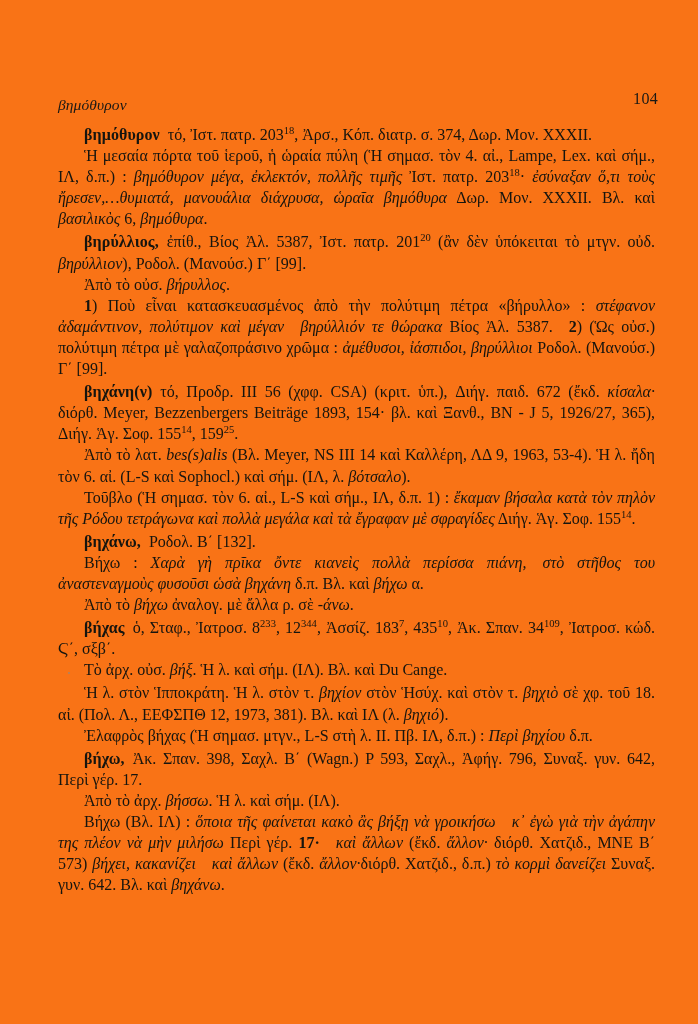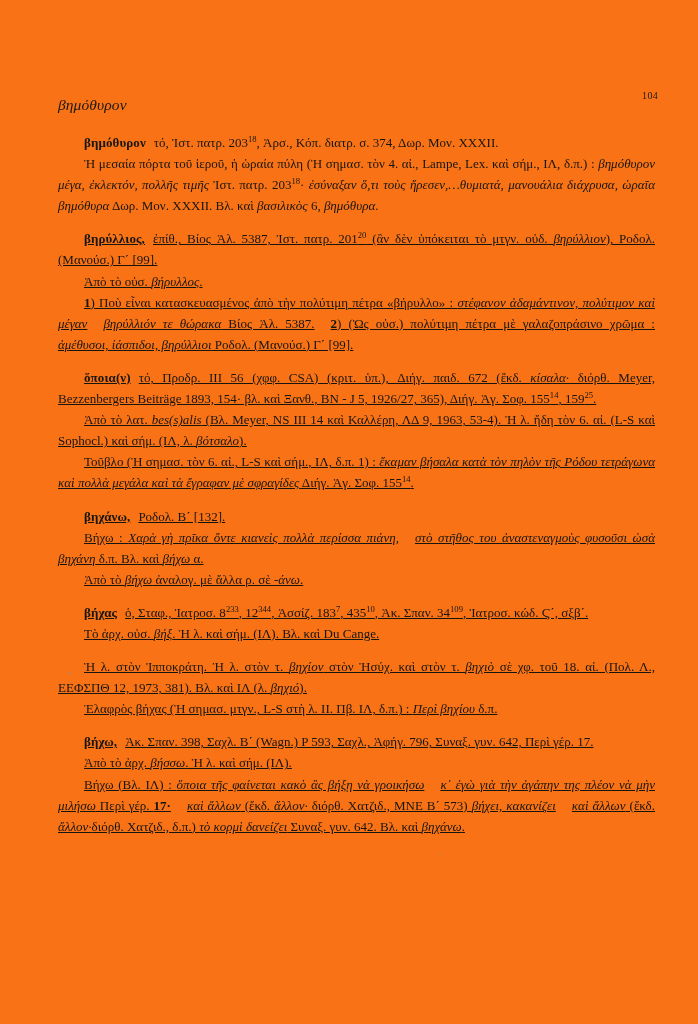--- a/index.html
+++ b/index.html
@@ -37,45 +37,44 @@
     top: 0;
     font-style: italic;
     font-size: 15.5px;
     letter-spacing: 0.1px;
     color: #1a1915;
   }
   .runhead-pageno {
     position: absolute;
     right: 0;
     top: -6px;
-    font-size: 10px;
+    font-size: 16px;
     color: #1a1915;
     letter-spacing: 0.3px;
   }
 
   
   .textblock {
     position: absolute;
     left: 58px;
-    top: 132px;
+    top: 124px;
     width: 597px;
-    font-size: 13px;
+    font-size: 16px;
     line-height: 21.1px;
     text-align: justify;
     text-justify: inter-word;
     color: #16150f;
   }
 
   .entry {
     margin: 0 0 0 0;
   }
   
   .entry + .entry {
-    margin-top: 12px;
-    text-decoration: underline;
+    margin-top: 2px;
   }
 
   p.para {
     margin: 0;
     text-indent: 26px;
     text-align: justify;
   }
   
   p.para {
     text-align-last: left;
@@ -140,21 +139,21 @@
       <p class="para"><span class="rom">Ἡ μεσαία πόρτα τοῦ ἱεροῦ, ἡ ὡραία πύλη (Ἡ σημασ. τὸν 4. αἰ., Lampe, Lex. καὶ σήμ., ΙΛ, δ.π.) : </span><span class="it">βημόθυρον μέγα, ἐκλεκτόν, πολλῆς τιμῆς</span><span class="rom"> Ἰστ. πατρ. 203<sup>18</sup>· </span><span class="it">ἐσύναξαν ὅ,τι τοὺς ἤρεσεν,…θυμιατά, μανουάλια διάχρυσα, ὡραῖα βημόθυρα</span><span class="rom"> Δωρ. Μον. XXXII. Βλ. καὶ </span><span class="it">βασιλικὸς</span><span class="rom"> 6, </span><span class="it">βημόθυρα</span><span class="rom">.</span></p>
     </div>
 
     <div class="entry">
       <p class="para"><span class="lemma">βηρύλλιος,</span><span class="gap-sm"></span><span class="rom">ἐπίθ., Βίος Ἀλ. 5387, Ἰστ. πατρ. 201<sup>20</sup> (ἂν δὲν ὑπόκειται τὸ μτγν. οὐδ. </span><span class="it">βηρύλλιον</span><span class="rom">), Ροδολ. (Μανούσ.) Γ΄ [99].</span></p>
       <p class="para"><span class="rom">Ἀπὸ τὸ οὐσ. </span><span class="it">βήρυλλος</span><span class="rom">.</span></p>
       <p class="para"><span class="bnum">1</span><span class="rom">) Ποὺ εἶναι κατασκευασμένος ἀπὸ τὴν πολύτιμη πέτρα «βήρυλλο» : </span><span class="it">στέφανον ἀδαμάντινον, πολύτιμον καὶ μέγαν</span><span class="gap"></span><span class="it">βηρύλλιόν τε θώρακα</span><span class="rom"> Βίος Ἀλ. 5387.<span class="gap"></span></span><span class="bnum">2</span><span class="rom">) (Ὡς οὐσ.) πολύτιμη πέτρα μὲ γαλαζοπράσινο χρῶμα : </span><span class="it">ἀμέθυσοι, ἰάσπιδοι, βηρύλλιοι</span><span class="rom"> Ροδολ. (Μανούσ.) Γ΄ [99].</span></p>
     </div>
 
     <div class="entry">
-      <p class="para"><span class="lemma">ὅποια(ν)</span><span class="gap-sm"></span><span class="rom">τό, Προδρ. III 56 (χφφ. CSA) (κριτ. ὑπ.), Διήγ. παιδ. 672 (ἔκδ. </span><span class="it">κίσαλα·</span><span class="rom"> διόρθ. Meyer, Bezzenbergers Beiträge 1893, 154· βλ. καὶ Ξανθ., BN - J 5, 1926/27, 365), Διήγ. Ἁγ. Σοφ. 155<sup>14</sup>, 159<sup>25</sup>.</span></p>
+      <p class="para"><span class="lemma">βηχάνη(ν)</span><span class="gap-sm"></span><span class="rom">τό, Προδρ. III 56 (χφφ. CSA) (κριτ. ὑπ.), Διήγ. παιδ. 672 (ἔκδ. </span><span class="it">κίσαλα·</span><span class="rom"> διόρθ. Meyer, Bezzenbergers Beiträge 1893, 154· βλ. καὶ Ξανθ., BN - J 5, 1926/27, 365), Διήγ. Ἁγ. Σοφ. 155<sup>14</sup>, 159<sup>25</sup>.</span></p>
       <p class="para"><span class="rom">Ἀπὸ τὸ λατ. </span><span class="it">bes(s)alis</span><span class="rom"> (Βλ. Meyer, NS III 14 καὶ Καλλέρη, ΛΔ 9, 1963, 53-4). Ἡ λ. ἤδη τὸν 6. αἰ. (L-S καὶ Sophocl.) καὶ σήμ. (ΙΛ, λ. </span><span class="it">βότσαλο</span><span class="rom">).</span></p>
       <p class="para"><span class="rom">Τοῦβλο (Ἡ σημασ. τὸν 6. αἰ., L-S καὶ σήμ., ΙΛ, δ.π. 1) : </span><span class="it">ἔκαμαν βήσαλα κατὰ τὸν πηλὸν τῆς Ρόδου τετράγωνα καὶ πολλὰ μεγάλα καὶ τὰ ἔγραφαν μὲ σφραγίδες</span><span class="rom"> Διήγ. Ἁγ. Σοφ. 155<sup>14</sup>.</span></p>
     </div>
 
     <div class="entry">
       <p class="para"><span class="lemma">βηχάνω,</span><span class="gap-sm"></span><span class="rom">Ροδολ. Β΄ [132].</span></p>
       <p class="para"><span class="rom">Βήχω : </span><span class="it">Χαρὰ γὴ πρῖκα ὄντε κιανεὶς πολλὰ περίσσα πιάνη,</span><span class="gap"></span><span class="it">στὸ στῆθος του ἀναστεναγμοὺς φυσοῦσι ὡσὰ βηχάνη</span><span class="rom"> δ.π. Βλ. καὶ </span><span class="it">βήχω</span><span class="rom"> α.</span></p>
       <p class="para"><span class="rom">Ἀπὸ τὸ </span><span class="it">βήχω</span><span class="rom"> ἀναλογ. μὲ ἄλλα ρ. σὲ </span><span class="it">-άνω</span><span class="rom">.</span></p>
     </div>
 

